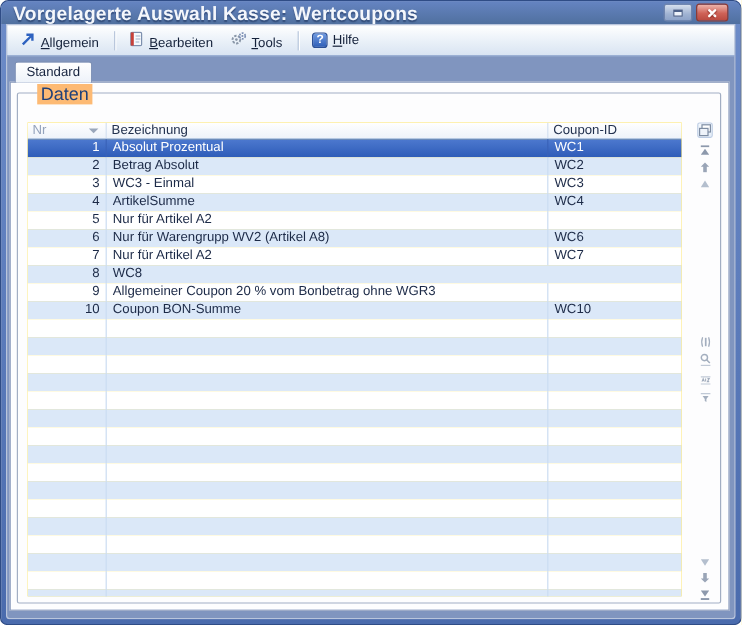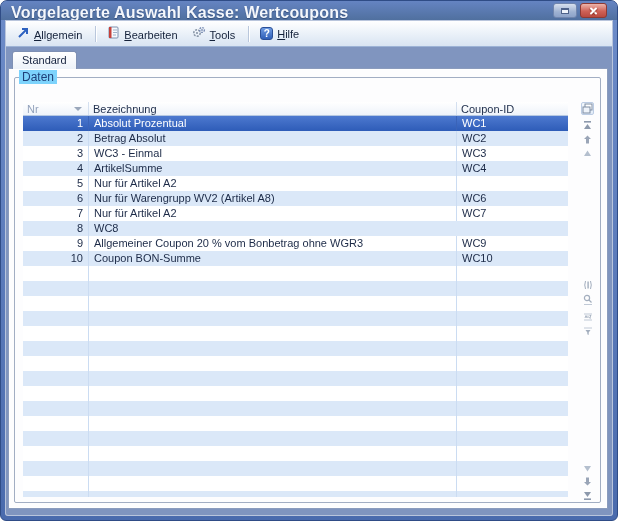--- a/index.html
+++ b/index.html
@@ -45,21 +45,21 @@
   .tab{position:absolute;top:31px;left:7px;height:18px;padding:2px 9px 0 9px;
     background:linear-gradient(#ffffff,#edf2f9);border:1px solid #7e90b4;border-bottom:none;
     border-radius:3px 3px 0 0;color:#16233f;z-index:2;}
 
   
   .panel{position:absolute;top:48px;left:3px;right:5px;bottom:7px;background:#fdfdfe;
     border:1px solid #8b9cbd;box-shadow:inset 0 0 0 1px #fff;z-index:1;}
 
   
   .groupbox{position:absolute;left:5px;top:8px;right:6px;bottom:5px;border:1px solid #a2aec3;border-radius:2px;}
-  .gb-label{position:absolute;top:-8px;left:4px;background:#7dd3fc;padding:0 3px;color:#1f4079;font-size:12px;}
+  .gb-label{position:absolute;top:-8px;left:16px;background:#fdba74;padding:0 3px;color:#1f4079;font-size:15px;}
 
   
   .searchbar{position:absolute;left:8px;top:6px;right:21px;height:16px;
     background:linear-gradient(#eaf2fc,#dde9f9);border:1px solid #aec6e8;
     display:flex;align-items:center;padding:0 4px;gap:4px;}
   .search-label{font-weight:bold;color:#14213a;}
   .search-placeholder{font-style:italic;color:#9aa6ba;}
 
   
   .grid{position:absolute;left:8px;top:24px;width:545px;bottom:5px;overflow:hidden;background:#fde047;}
@@ -201,21 +201,20 @@
                 <div class="gc gc-bez">Nur für Artikel A2</div>
                 <div class="gc gc-cid">WC7</div>
               </div>
               <div class="grow alt">
                 <div class="gc gc-nr">8</div>
                 <div class="gc gc-cid">WC8</div>
               </div>
               <div class="grow">
                 <div class="gc gc-nr">9</div>
                 <div class="gc gc-bez">Allgemeiner Coupon 20 % vom Bonbetrag ohne WGR3</div>
-                <div class="gc gc-cid">WC9</div>
               </div>
               <div class="grow alt">
                 <div class="gc gc-nr">10</div>
                 <div class="gc gc-bez">Coupon BON-Summe</div>
                 <div class="gc gc-cid">WC10</div>
               </div>
               <div class="grow">
                 <div class="gc gc-nr"></div>
                 <div class="gc gc-bez"></div>
                 <div class="gc gc-cid"></div>

